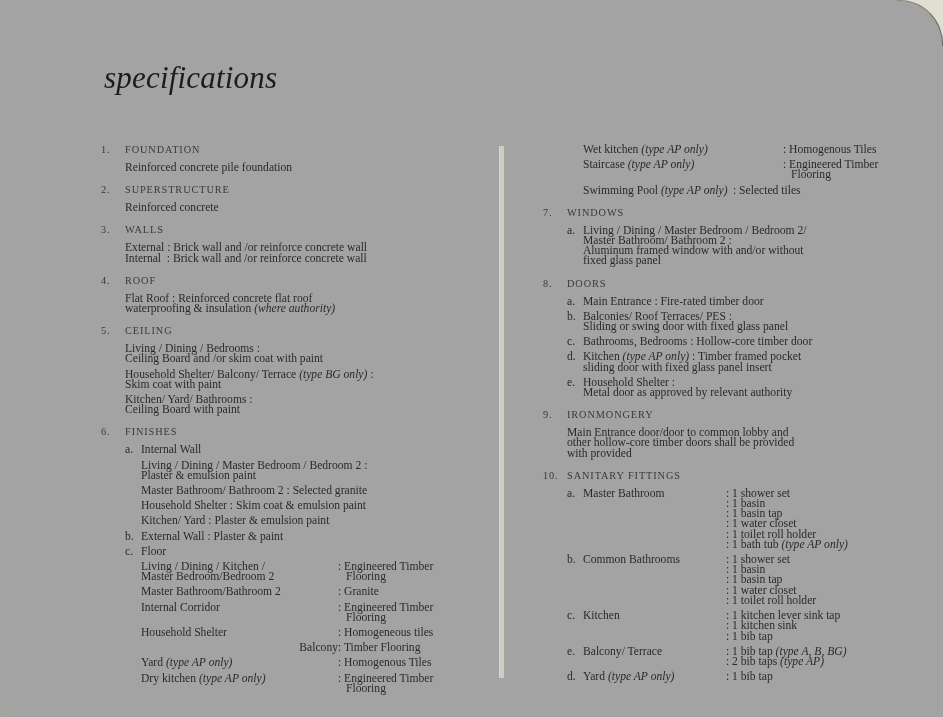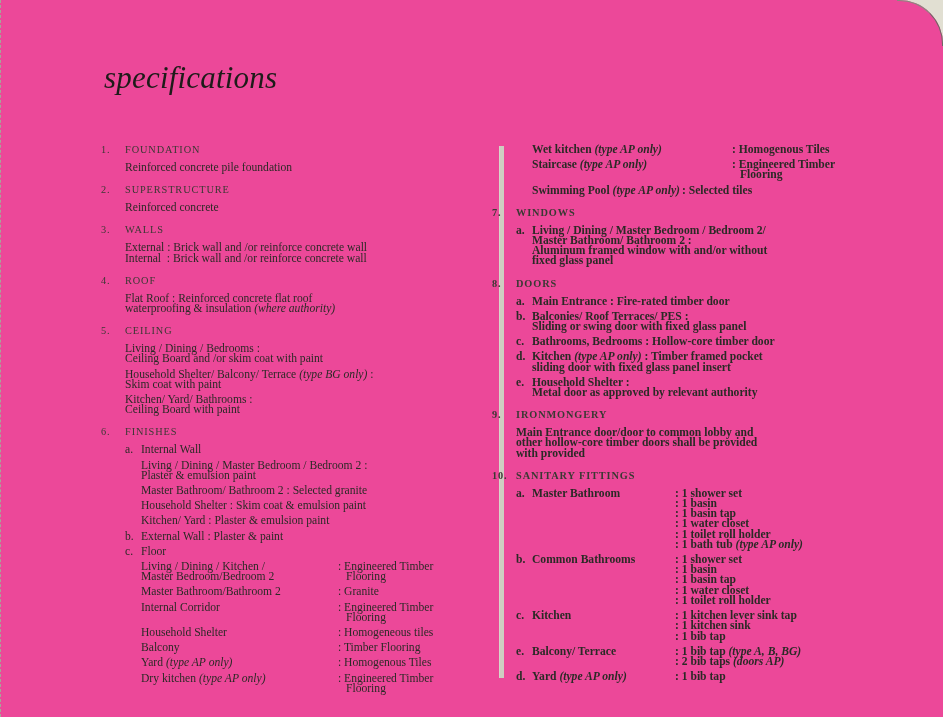--- a/index.html
+++ b/index.html
@@ -5,21 +5,21 @@
   html, body { margin: 0; padding: 0; }
   body {
     width: 943px; height: 717px; overflow: hidden;
     background: #e1dfd2;
     font-family: "Liberation Serif", "DejaVu Serif", serif;
     color: #2b2a26;
     position: relative;
   }
   .page {
     position: absolute; left: 0; top: 0; width: 943px; height: 717px;
-    background: #ec4899;
+    background: #a3a3a3;
     border-left: 1px dashed #a7a599;
     box-sizing: border-box;
     border-top-right-radius: 44px;
   }
   .corner {
     position: absolute; right: 0; top: 0; width: 46px; height: 46px;
     border-top: 1px solid #6b6a62; border-right: 1px solid #6b6a62;
     border-top-right-radius: 44px; box-sizing: border-box;
     border-top-color: #8a887e;
   }
@@ -27,21 +27,21 @@
     position: absolute; left: 103px; top: 60px;
     font-family: "Liberation Serif", "DejaVu Serif", serif;
     font-style: italic; font-size: 31px; color: #1d1c19; letter-spacing: 0.2px;
   }
   .divider {
     position: absolute; left: 498px; top: 146px; width: 4px; height: 532px;
     background: #cfcdc1; border-left: 1px solid #d7d5ca;
   }
   .col { position: absolute; font-size: 11.6px; line-height: 10.2px; }
   .col-left { left: 100px; top: 145px; width: 395px; }
-  .col-right { left: 491px; top: 145px; width: 395px; font-weight: bold; }
+  .col-right { left: 542px; top: 145px; width: 395px; }
   .sec { position: relative; }
   .sec-head { display: flex; font-size: 10.3px; letter-spacing: 0.9px; color: #3a3933; height: 13px; }
   .num { width: 24px; flex: none; }
   .body { padding-left: 24px; }
   .line { white-space: nowrap; }
   .p { margin-top: 5px; }
   .sub { display: flex; margin-top: 5px; }
   .sub .letter { width: 16px; flex: none; }
   .indent { padding-left: 16px; }
   .row { display: flex; margin-top: 5px; }
@@ -185,21 +185,21 @@
             </div>
             <div class="row">
               <div class="k" style="width: 197px;">
                 <div class="line"><span style="white-space: pre;">Household Shelter</span></div>
               </div>
               <div class="v">
                 <div class="line">: Homogeneous tiles</div>
               </div>
             </div>
             <div class="row">
-              <div class="k" style="width: 197px;">
+              <div class="k" style="width: 197px; text-align: right;">
                 <div class="line"><span style="white-space: pre;">Balcony</span></div>
               </div>
               <div class="v">
                 <div class="line">: Timber Flooring</div>
               </div>
             </div>
             <div class="row">
               <div class="k" style="width: 197px;">
                 <div class="line"><span style="white-space: pre;">Yard </span><i>(type AP only)</i></div>
               </div>
@@ -358,21 +358,21 @@
               <div class="line"><span style="white-space: pre;">: 1 kitchen lever sink tap</span></div>
               <div class="line"><span style="white-space: pre;">: 1 kitchen sink</span></div>
               <div class="line"><span style="white-space: pre;">: 1 bib tap</span></div>
             </div>
           </div>
           <div class="sub">
             <span class="letter">e.</span>
             <div class="line" style="width: 143px; flex: 0 0 auto;"><span style="white-space: pre;">Balcony/ Terrace</span></div>
             <div>
               <div class="line"><span style="white-space: pre;">: 1 bib tap </span><i>(type A, B, BG)</i></div>
-              <div class="line"><span style="white-space: pre;">: 2 bib taps </span><i>(doors AP)</i></div>
+              <div class="line"><span style="white-space: pre;">: 2 bib taps </span><i>(type AP)</i></div>
             </div>
           </div>
           <div class="sub">
             <span class="letter">d.</span>
             <div class="line" style="width: 143px; flex: 0 0 auto;"><span style="white-space: pre;">Yard </span><i>(type AP only)</i></div>
             <div>
               <div class="line"><span style="white-space: pre;">: 1 bib tap</span></div>
             </div>
           </div>
         </div>

